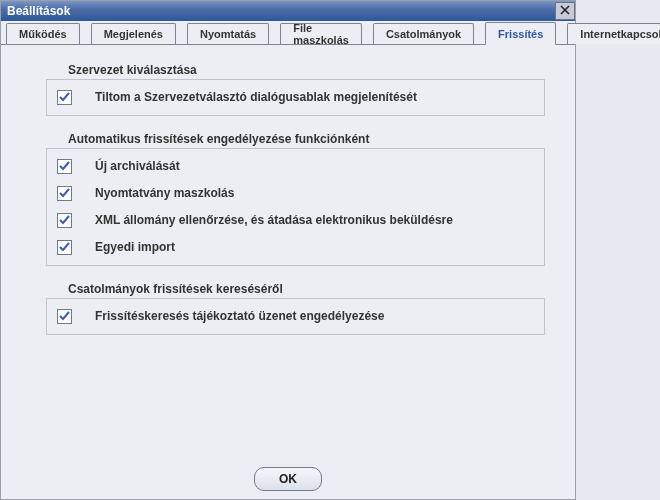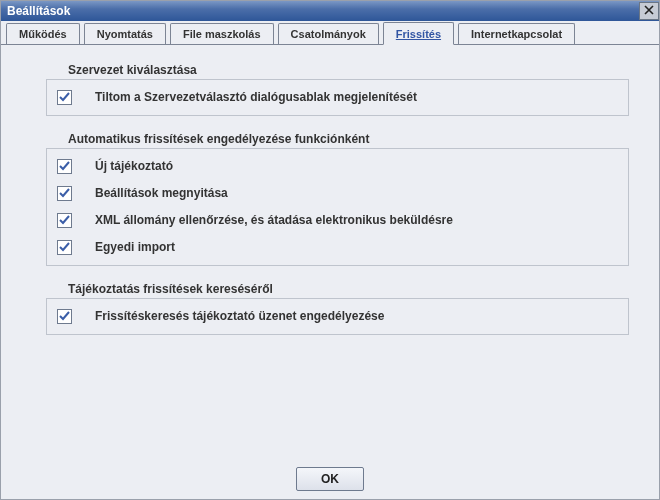--- a/index.html
+++ b/index.html
@@ -3,21 +3,21 @@
 <meta charset="utf-8">
 <style>
   * { box-sizing: border-box; }
   html, body {
     margin: 0; padding: 0;
     font-family: Arial, sans-serif;
     font-size: 12px;
     background: #e6eaf0;
   }
   .window {
-    width: 660px;
+    width: 576px;
     height: 500px;
     background: #eceef3;
     border: 1px solid #9aa0ab;
     display: flex;
     flex-direction: column;
   }
   .titlebar {
     height: 20px;
     background: linear-gradient(to bottom, #7a97c5, #4b6ea9 40%, #2e5698);
     display: flex;
@@ -52,39 +52,37 @@
     background: #eceef3;
     border-bottom: 1px solid #7c8494;
   }
   .tab {
     height: 21px;
     padding: 0 12px;
     display: flex;
     align-items: center;
     border: 1px solid #7c8494;
     border-bottom: none;
-    margin-right: 5px;
+    margin-right: 12px;
     margin-left: -1px;
     background: #eceef3;
     font-weight: bold;
     color: #333;
     font-size: 11px;
     position: relative;
     border-radius: 2px 2px 0 0;
-    text-align: right;
   }
   .tab:first-child { margin-left: 0; }
   .tab.active {
     color: #3155a3;
     background: #eceef3;
     height: 23px;
     z-index: 2;
     margin-bottom: -1px;
     border-bottom: 1px solid #eceef3;
-    text-decoration: underline;
   }
 
   
   .content {
     flex: 1;
     padding: 18px 30px 10px 45px;
     overflow: hidden;
   }
   .group {
     margin-bottom: 16px;
@@ -139,21 +137,21 @@
     border-top: 0;
   }
   .ok-btn {
     min-width: 68px;
     height: 24px;
     border: 1px solid #6e7a8e;
     background: linear-gradient(to bottom, #f4f6fa, #dde1ea);
     font-weight: bold;
     font-size: 12px;
     color: #222;
-    border-radius: 2px;
+    border-radius: 10px;
     display: flex;
     align-items: center;
     justify-content: center;
     padding: 0 18px;
   }
 </style>
 </head>
 <body>
 
 <div class="window">
@@ -167,20 +165,23 @@
           </svg>
       </span>
     </div>
   </div>
 
   <div class="tabs">
     <div class="tab">
         <span>Működés</span>
       </div>
     <div class="tab">
+        <span>Megjelenés</span>
+      </div>
+    <div class="tab">
         <span>Nyomtatás</span>
       </div>
     <div class="tab">
         <span>File maszkolás</span>
       </div>
     <div class="tab">
         <span>Csatolmányok</span>
       </div>
     <div class="tab active">
         <span>Frissítés</span>
@@ -213,31 +214,31 @@
       <div class="group-title">Automatikus frissítések engedélyezése funkciónként</div>
       <div class="group-body multi">
         <div class="check-row">
           <div class="checkbox">
               <span class="check-mark">
                 <svg width="11" height="11" viewBox="0 0 11 11">
                   <path d="M1 5 L4 8 L10 1" stroke="#3b5ea8" stroke-width="2" fill="none"></path>
                 </svg>
               </span>
             </div>
-          <span class="check-label">Új tájékoztató</span>
-        </div>
-        <div class="check-row">
-          <div class="checkbox">
-              <span class="check-mark">
-                <svg width="11" height="11" viewBox="0 0 11 11">
-                  <path d="M1 5 L4 8 L10 1" stroke="#3b5ea8" stroke-width="2" fill="none"></path>
-                </svg>
-              </span>
-            </div>
-          <span class="check-label">Beállítások megnyitása</span>
+          <span class="check-label">Új archiválását</span>
+        </div>
+        <div class="check-row">
+          <div class="checkbox">
+              <span class="check-mark">
+                <svg width="11" height="11" viewBox="0 0 11 11">
+                  <path d="M1 5 L4 8 L10 1" stroke="#3b5ea8" stroke-width="2" fill="none"></path>
+                </svg>
+              </span>
+            </div>
+          <span class="check-label">Nyomtatvány maszkolás</span>
         </div>
         <div class="check-row">
           <div class="checkbox">
               <span class="check-mark">
                 <svg width="11" height="11" viewBox="0 0 11 11">
                   <path d="M1 5 L4 8 L10 1" stroke="#3b5ea8" stroke-width="2" fill="none"></path>
                 </svg>
               </span>
             </div>
           <span class="check-label">XML állomány ellenőrzése, és átadása elektronikus beküldésre</span>
@@ -249,21 +250,21 @@
                   <path d="M1 5 L4 8 L10 1" stroke="#3b5ea8" stroke-width="2" fill="none"></path>
                 </svg>
               </span>
             </div>
           <span class="check-label">Egyedi import</span>
         </div>
       </div>
     </div>
 
     <div class="group">
-      <div class="group-title">Tájékoztatás frissítések kereséséről</div>
+      <div class="group-title">Csatolmányok frissítések kereséséről</div>
       <div class="group-body">
         <div class="check-row">
           <div class="checkbox">
               <span class="check-mark">
                 <svg width="11" height="11" viewBox="0 0 11 11">
                   <path d="M1 5 L4 8 L10 1" stroke="#3b5ea8" stroke-width="2" fill="none"></path>
                 </svg>
               </span>
             </div>
           <span class="check-label">Frissítéskeresés tájékoztató üzenet engedélyezése</span>

